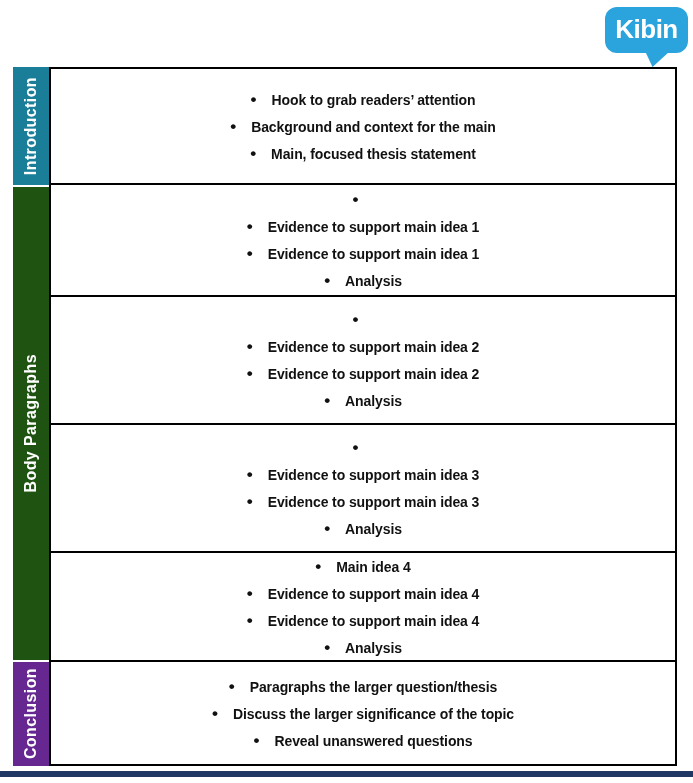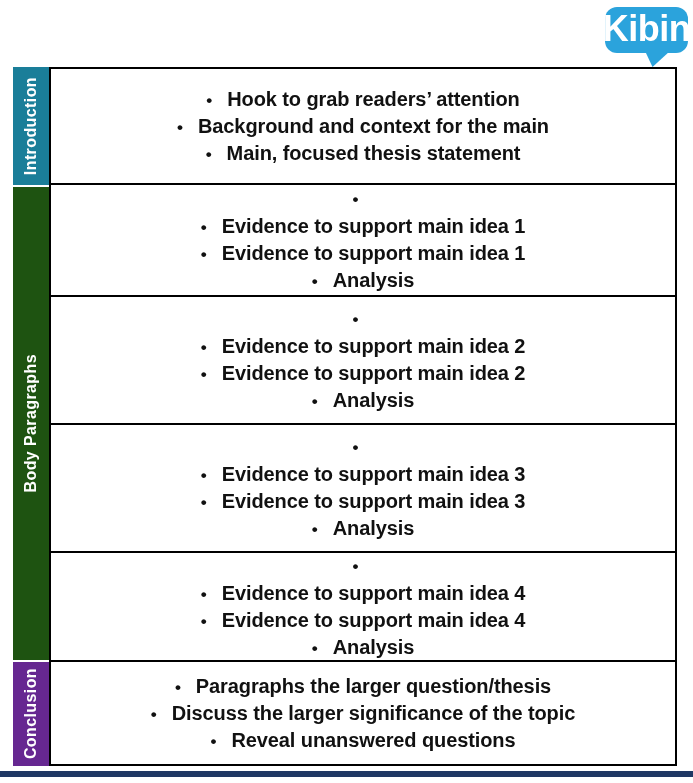--- a/index.html
+++ b/index.html
@@ -13,21 +13,21 @@
   .canvas { position: absolute; inset: 0; background: #ffffff; }
 
   
   .logo { position: absolute; left: 605px; top: 7px; width: 84px; height: 60px; }
   .logo-bubble {
     position: absolute; left: 0; top: 0; width: 83px; height: 46px;
     border-radius: 12px;
     display: flex; align-items: center; justify-content: center;
   }
   .logo-text {
-    color: #ffffff; font-weight: bold; font-size: 36px; letter-spacing: -0.5px;
+    color: #ffffff; font-weight: bold; font-size: 26px; letter-spacing: -0.5px;
     padding-bottom: 2px;
   }
   .logo-tail {
     position: absolute; left: 40px; top: 44px; width: 25px; height: 16px;
     clip-path: polygon(0 0, 100% 0, 30% 100%);
   }
 
   
   .outline-table {
     position: absolute; left: 13px; top: 67px;
@@ -61,21 +61,21 @@
   .cell-first { border-top: 2px solid #000; }
   .line {
     display: flex; align-items: baseline; justify-content: center;
     height: 27px; line-height: 27px;
   }
   .bullet {
     font-weight: bold; font-size: 17px; color: #111111;
     margin-right: 15px;
   }
   .item-text {
-    font-weight: bold; font-size: 20px; color: #111111;
+    font-weight: bold; font-size: 14px; color: #111111;
     letter-spacing: -0.1px; white-space: nowrap;
   }
 
   
   .bottom-bar {
     position: absolute; left: 0; top: 771px;
     width: 693px; height: 6px;
   }
 </style>
 </head>
@@ -167,20 +167,21 @@
       </div>
       <div class="line">
         <span class="bullet">•</span>
         <span class="item-text">Analysis</span>
       </div>
     </div>
 
     <div class="cell" style="grid-row:5">
       <div class="line">
         <span class="bullet">•</span>
+        <span class="item-text">Main idea 4</span>
       </div>
       <div class="line">
         <span class="bullet">•</span>
         <span class="item-text">Evidence to support main idea 4</span>
       </div>
       <div class="line">
         <span class="bullet">•</span>
         <span class="item-text">Evidence to support main idea 4</span>
       </div>
       <div class="line">

